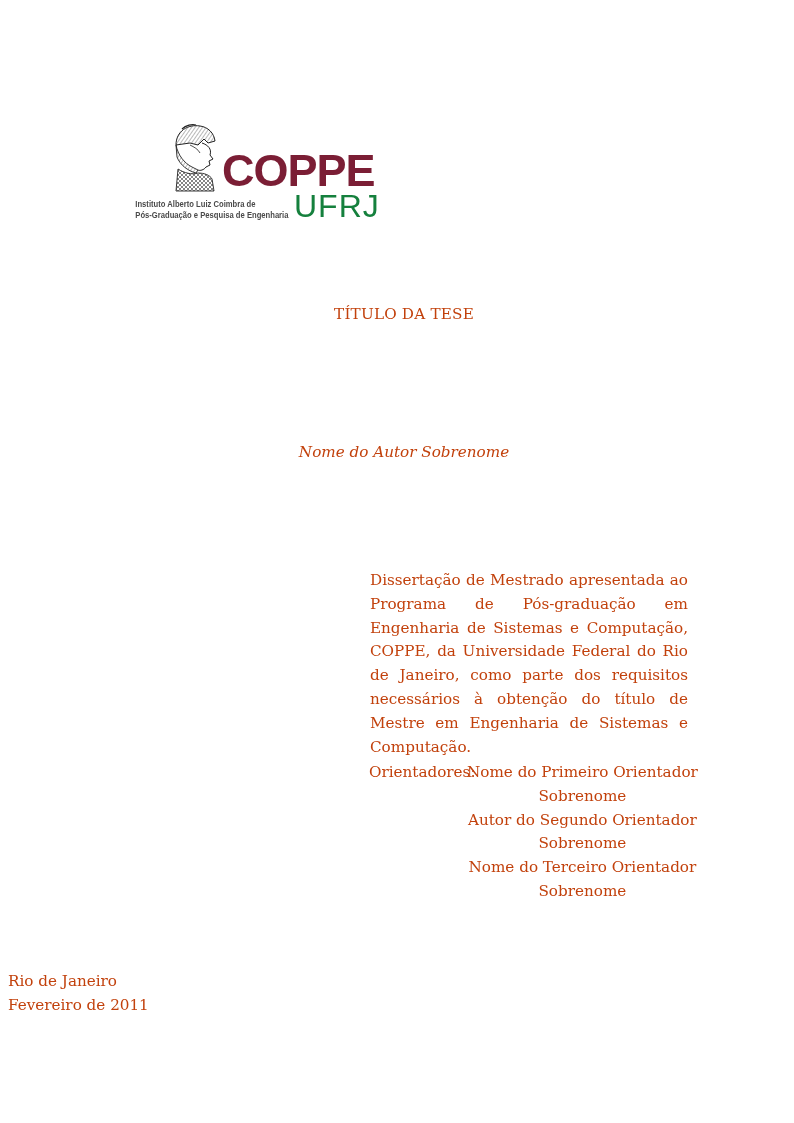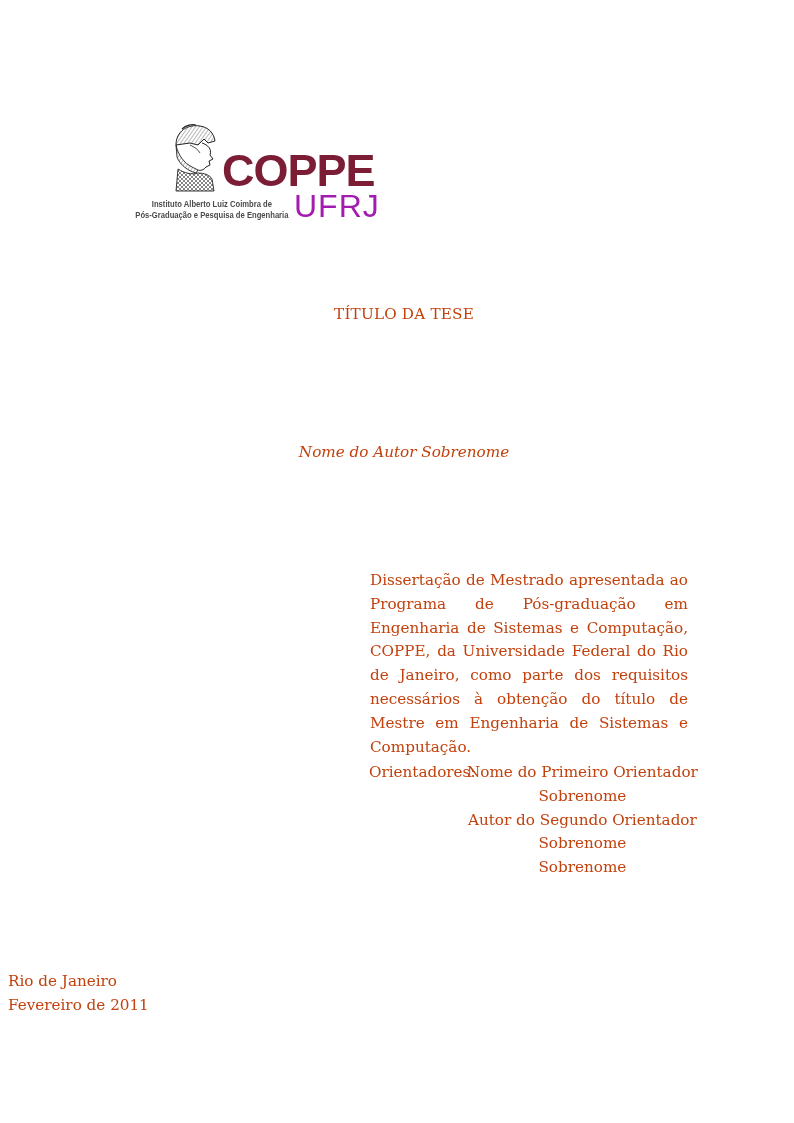--- a/index.html
+++ b/index.html
@@ -57,21 +57,21 @@
       letter-spacing: 1px;
     }
     .logo-inst {
       position: absolute;
       right: 85px;
       top: 79px;
       font-family: "Liberation Sans", sans-serif;
       font-weight: bold;
       font-size: 8.3px;
       line-height: 11px;
-      text-align: center;
+      text-align: left;
       color: #4a4a4a;
       white-space: nowrap;
     }
     .logo-inst div { transform: scaleX(0.92); transform-origin: right; }
 
     .serif {
       font-family: "DejaVu Serif", "Liberation Serif", serif;
       font-size: 15.2px;
       color: #c2410c;
     }
@@ -142,21 +142,21 @@
 
       <path d="M30 20 C36 22 40 26 38 32 L41 36 L37 38 L38 42 L34 44 C32 47 28 48 26 47" fill="#fff" stroke="#222" stroke-width="1"></path>
       <path d="M18 22 C22 24 26 26 28 30" fill="none" stroke="#222" stroke-width="0.8"></path>
 
       <path d="M4 22 C6 32 12 40 20 44 L26 47 L24 50 C16 48 8 42 5 34 Z" fill="url(#lines)" stroke="#222" stroke-width="0.9"></path>
 
       <path d="M6 46 C12 50 20 52 26 50 C32 50 38 52 40 56 L42 68 L4 68 Z" fill="url(#mesh)" stroke="#222" stroke-width="0.9"></path>
     </svg>
 
     <div class="logo-coppe" style="color:#7b1e35;">COPPE</div>
-    <div class="logo-ufrj" style="color:#a21caf;">UFRJ</div>
+    <div class="logo-ufrj" style="color:#15803d;">UFRJ</div>
     <div class="logo-inst">
       <div>Instituto Alberto Luiz Coimbra de</div>
       <div>Pós-Graduação e Pesquisa de Engenharia</div>
     </div>
   </div>
 
   <div class="title serif">TÍTULO DA TESE</div>
 
   <div class="author serif">Nome do Autor Sobrenome</div>
 
@@ -164,20 +164,21 @@
     <p>Dissertação de Mestrado apresentada ao Programa de Pós-graduação em Engenharia de Sistemas e Computação, COPPE, da Universidade Federal do Rio de Janeiro, como parte dos requisitos necessários à obtenção do título de Mestre em Engenharia de Sistemas e Computação.</p>
   </div>
 
   <div class="advisors serif">
     <div class="advisors-label">Orientadores:</div>
     <div class="advisors-list">
       <div>Nome do Primeiro Orientador</div>
       <div>Sobrenome</div>
       <div>Autor do Segundo Orientador</div>
       <div>Sobrenome</div>
+      <div>Nome do Terceiro Orientador</div>
       <div>Sobrenome</div>
     </div>
   </div>
 
   <div class="place serif">
     <div>Rio de Janeiro</div>
     <div>Fevereiro de 2011</div>
   </div>
 
 </div>

